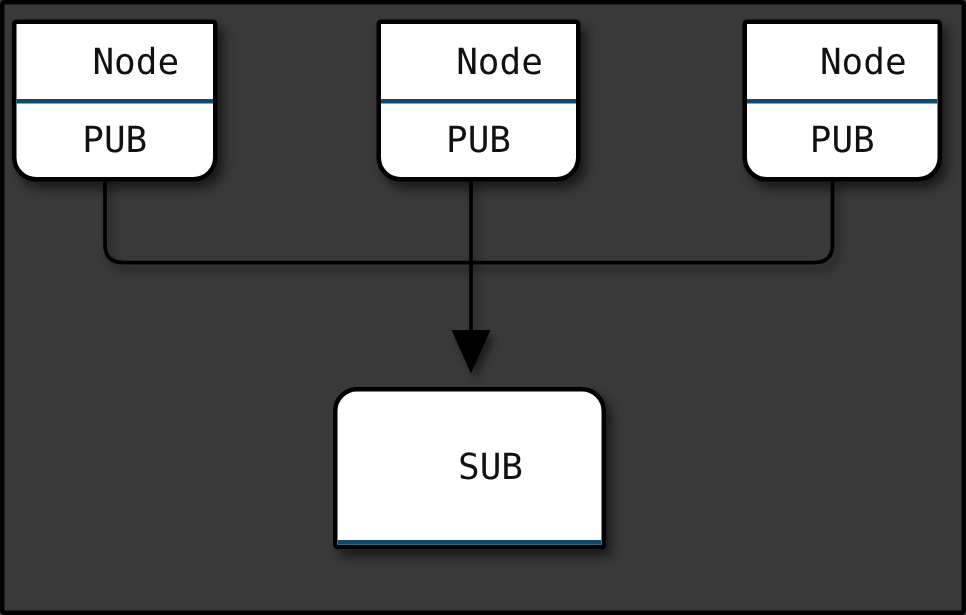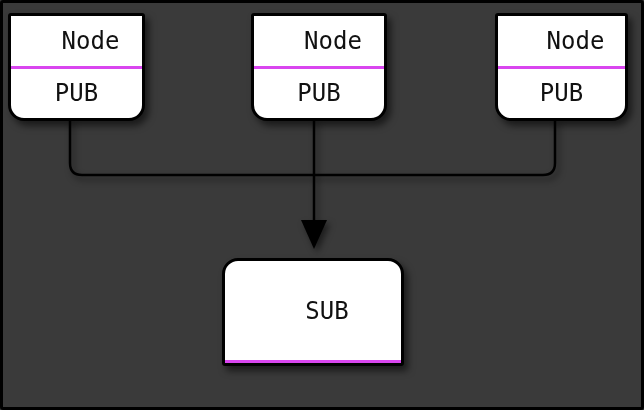--- a/index.html
+++ b/index.html
@@ -50,21 +50,21 @@
   .cell {
     flex: 1;
     display: flex;
     align-items: center;
     justify-content: center;
     font-size: 24px;
     line-height: 1;
     color: #111;
     white-space: nowrap;
   }
-  .cell-divided { border-bottom: 3px solid #d946ef; padding-left: 28px; }
+  .cell-divided { border-bottom: 3px solid #0c4a6e; padding-left: 28px; }
 </style>
 </head>
 <body>
 
 <div class="canvas">
 
   <svg class="wires" viewBox="0 0 644 410" aria-hidden="true">
     <path class="wire" d="M70 118 L70 163 Q70 175 82 175 L543 175 Q555 175 555 163 L555 118"></path>
     <path class="wire" d="M314 118 L314 221"></path>
     <polygon class="arrowhead" points="314,249 301,220 327,220"></polygon>

